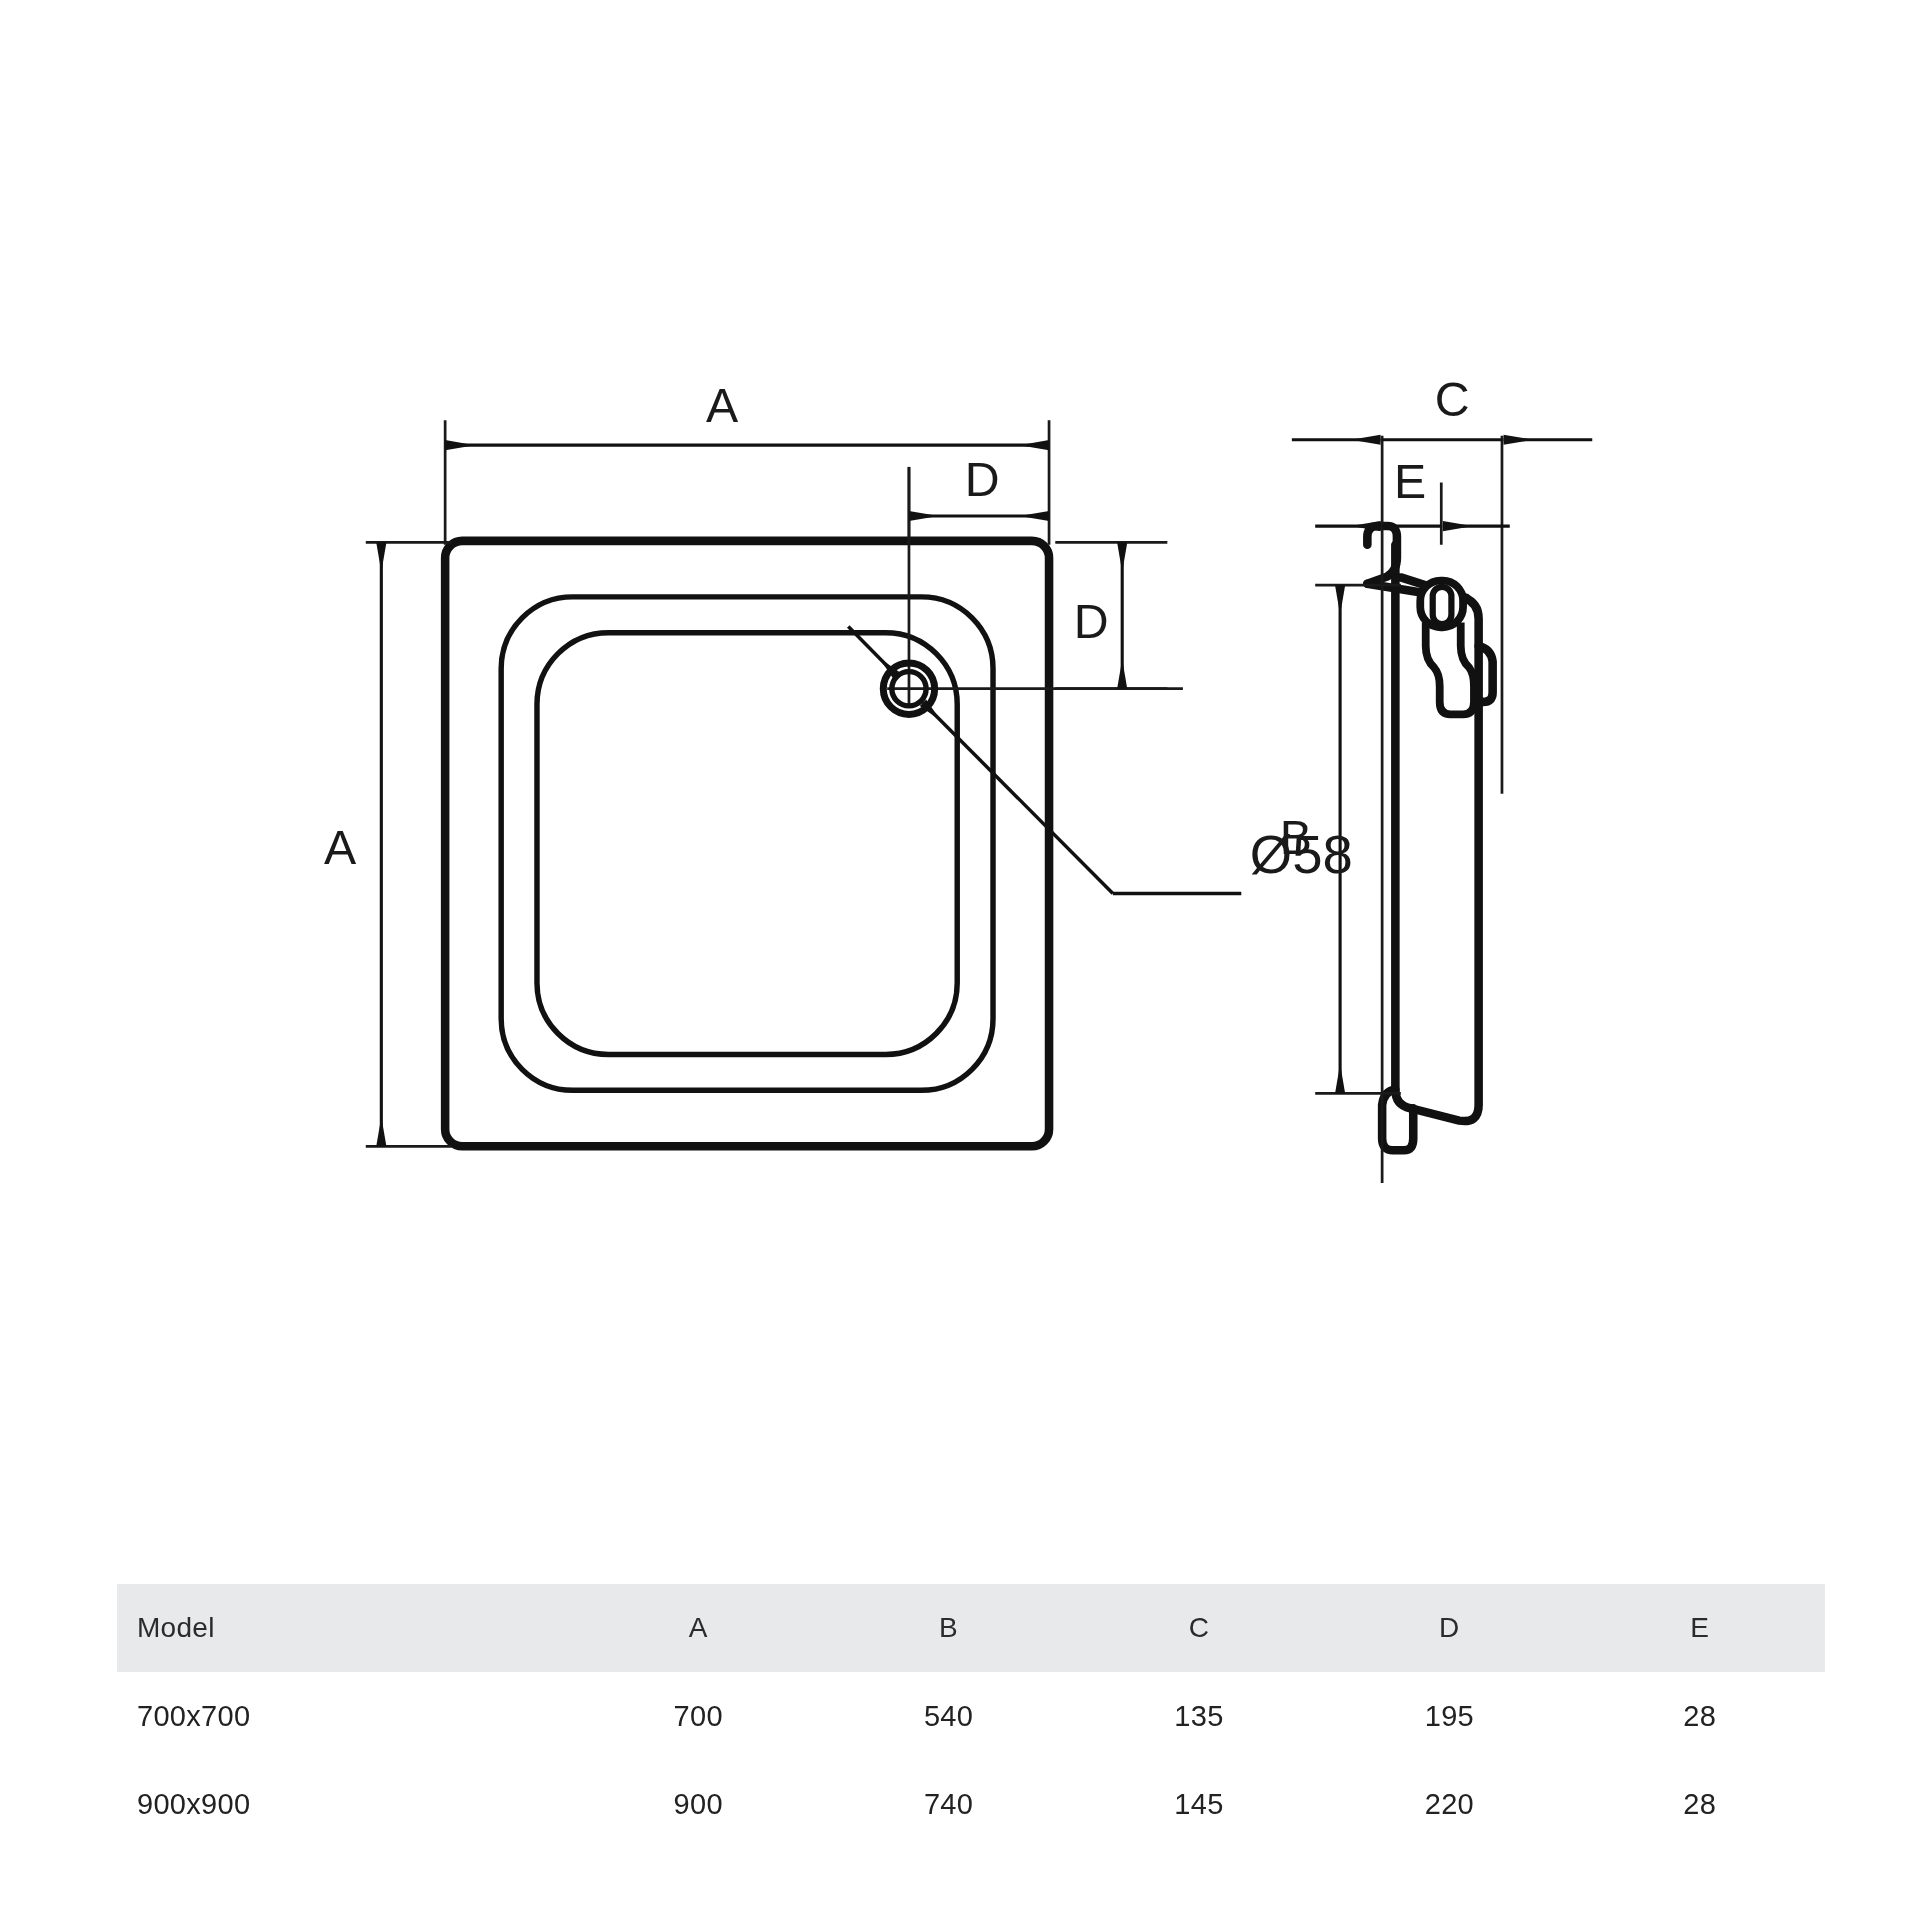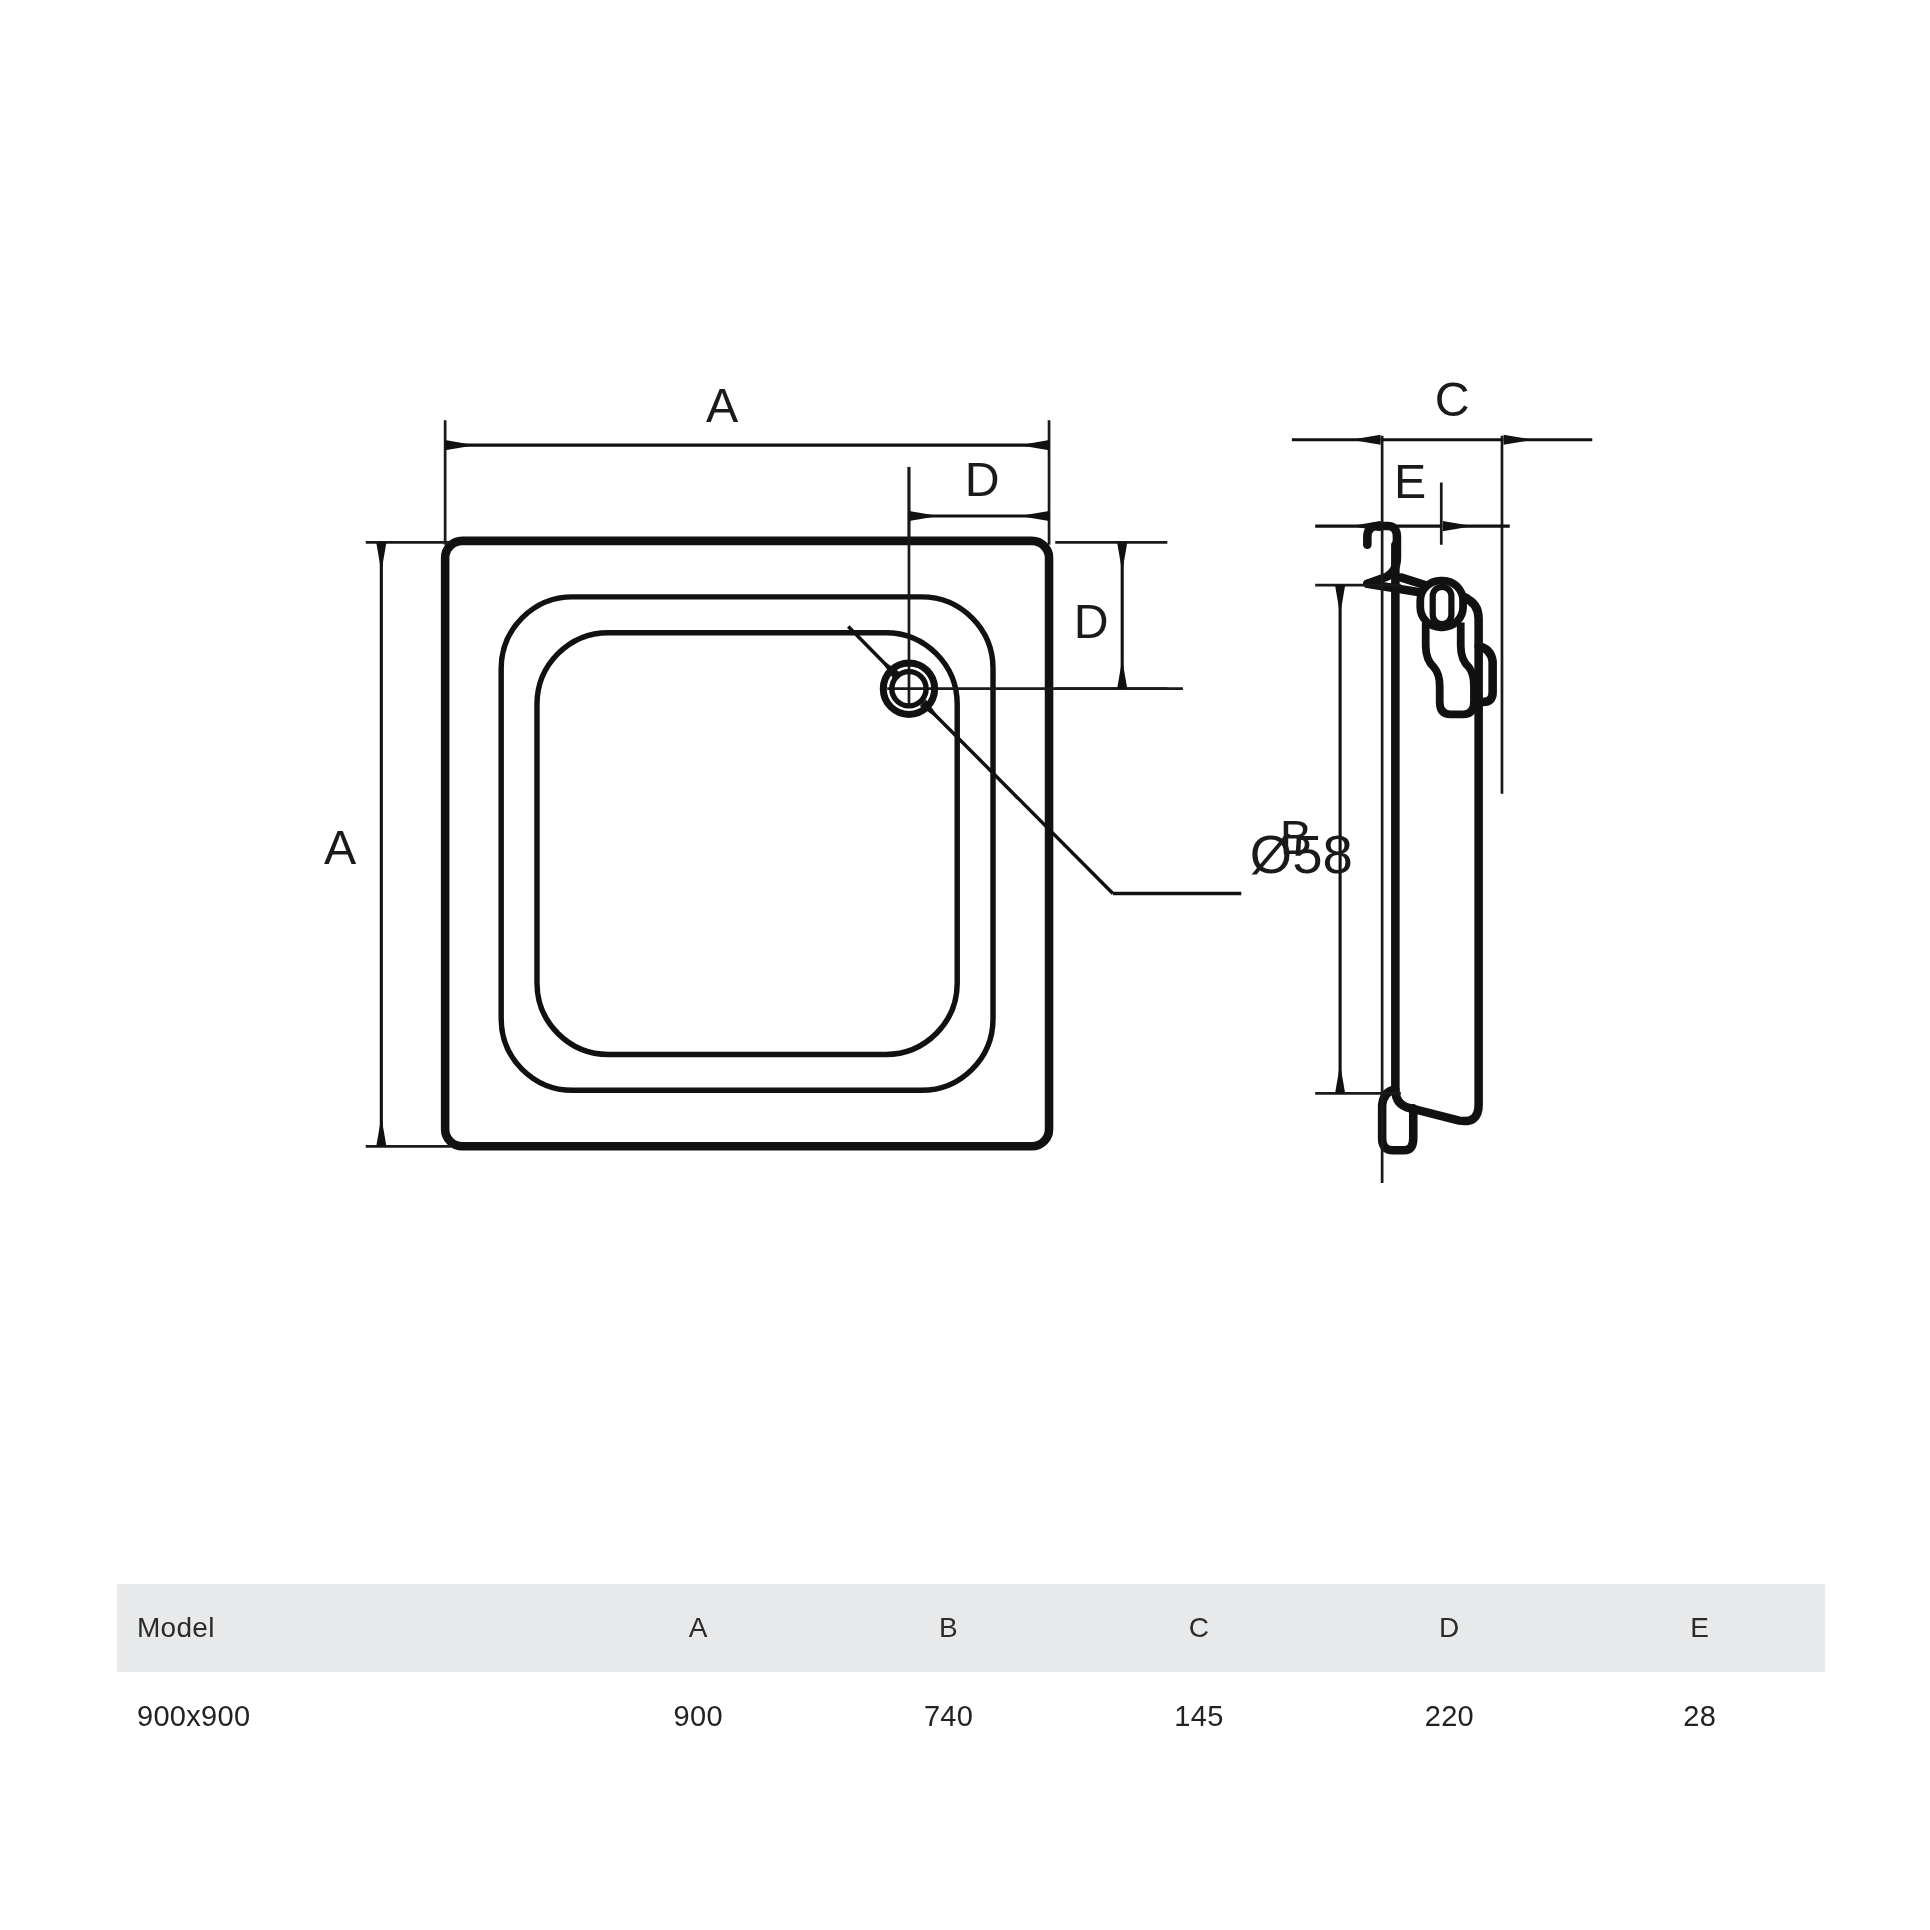--- a/index.html
+++ b/index.html
@@ -189,20 +189,28 @@
           <th class="col-model">Model</th>
           <th class="col-num">A</th>
           <th class="col-num">B</th>
           <th class="col-num">C</th>
           <th class="col-num">D</th>
           <th class="col-num">E</th>
         </tr>
       </thead>
       <tbody>
         <tr class="plain">
+          <td class="col-model">700x700</td>
+          <td class="col-num">700</td>
+          <td class="col-num">540</td>
+          <td class="col-num">135</td>
+          <td class="col-num">195</td>
+          <td class="col-num">28</td>
+        </tr>
+        <tr class="plain">
           <td class="col-model">900x900</td>
           <td class="col-num">900</td>
           <td class="col-num">740</td>
           <td class="col-num">145</td>
           <td class="col-num">220</td>
           <td class="col-num">28</td>
         </tr>
       </tbody>
     </table>
   </div>

